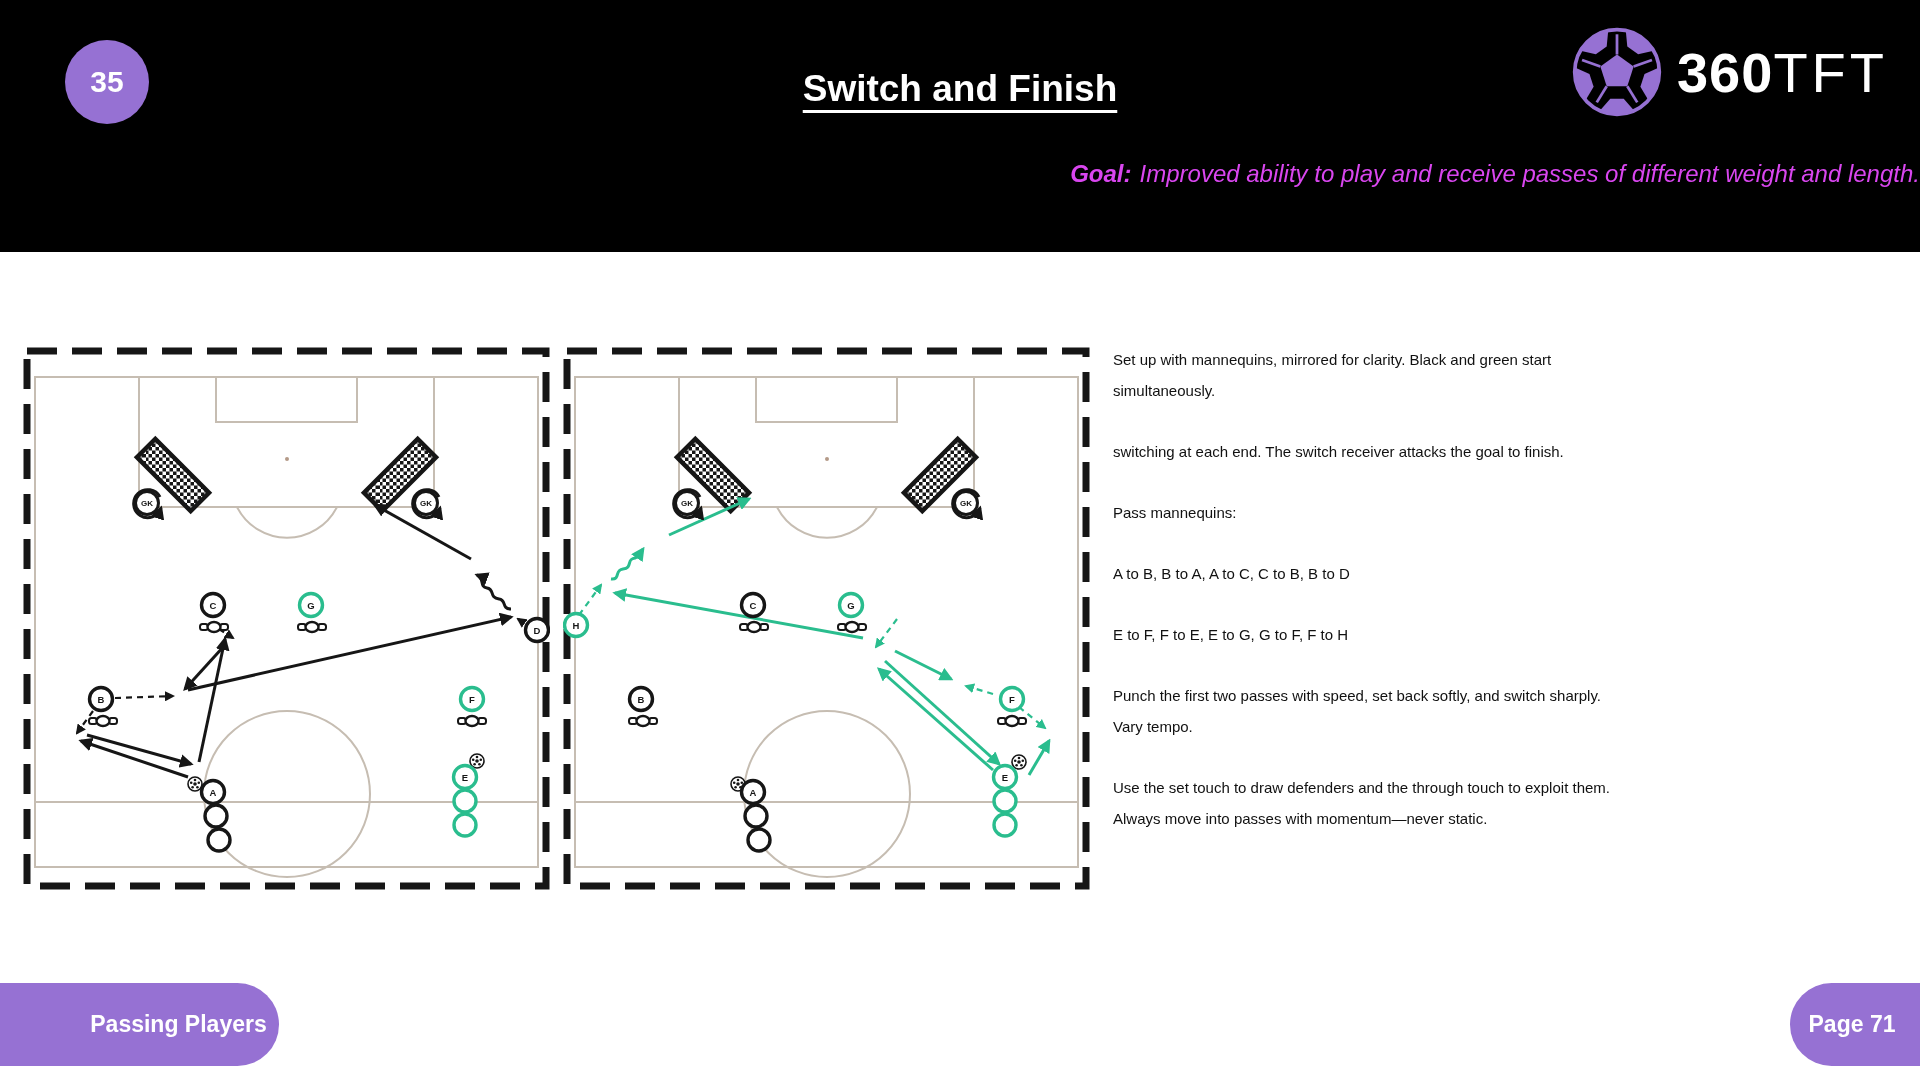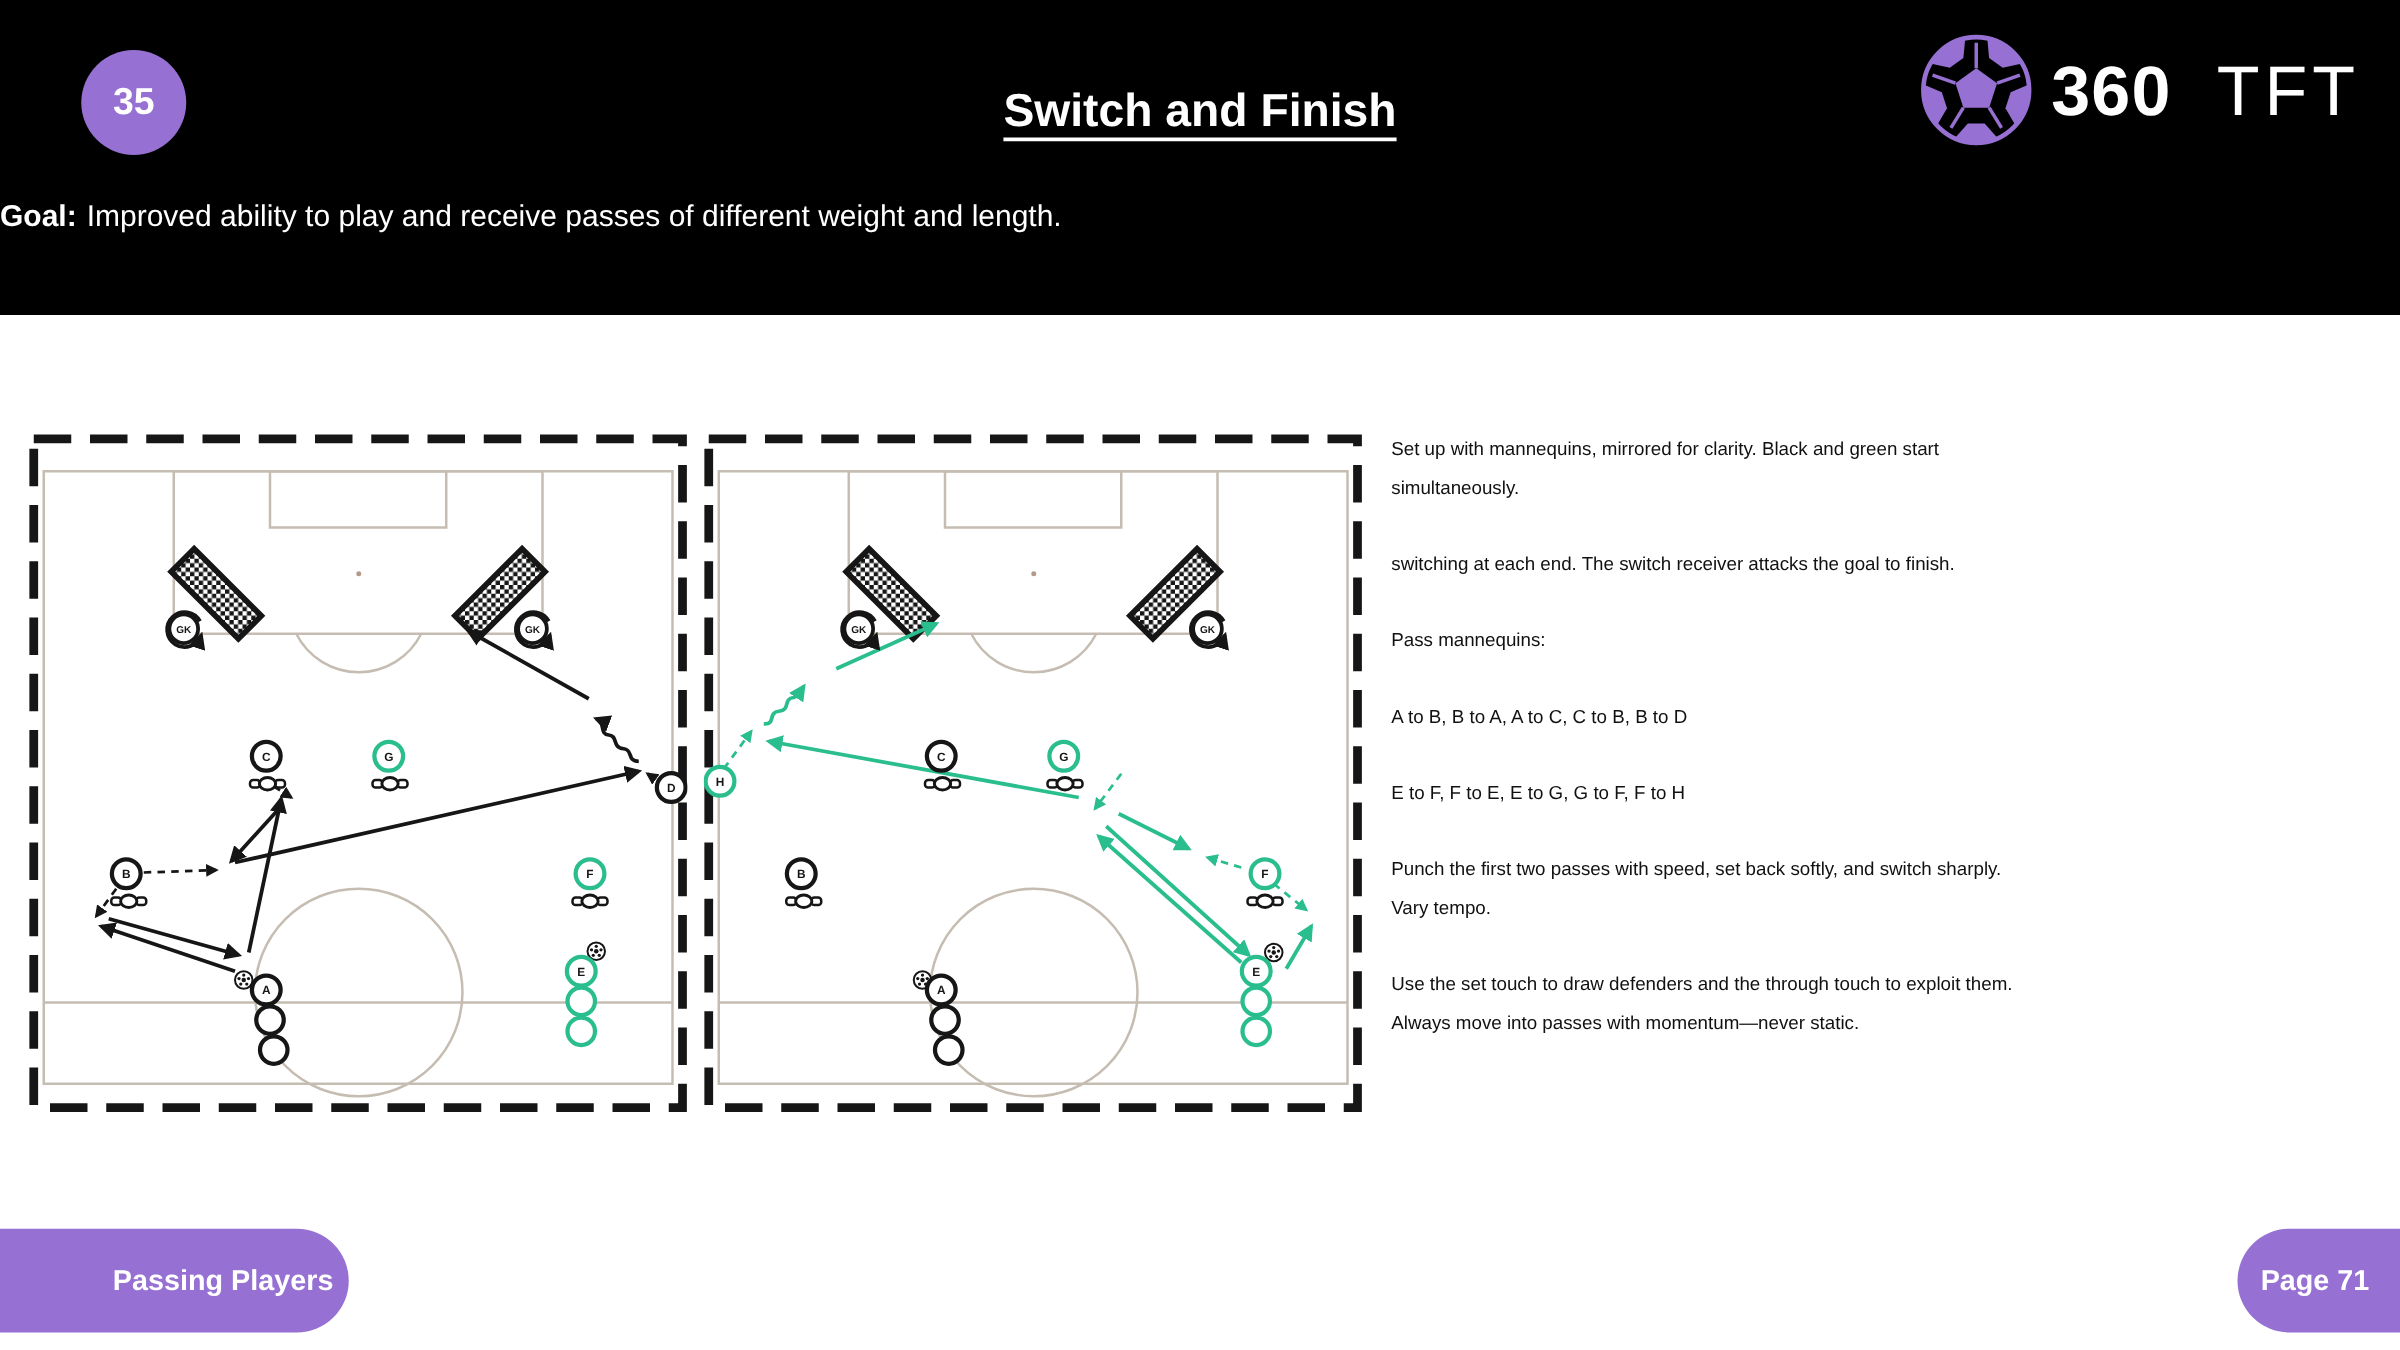--- a/index.html
+++ b/index.html
@@ -11,28 +11,28 @@
   .page{position:relative;width:1920px;height:1080px;background:#fff;padding-left:12px;}
 
   
   .header{position:absolute;left:0;top:0;width:1920px;height:252px;background:#000;}
   .badge{position:absolute;left:65px;top:40px;width:84px;height:84px;border-radius:50%;
     background:var(--purple);color:#fff;font-size:30px;font-weight:bold;
     display:flex;align-items:center;justify-content:center;}
   .title{position:absolute;left:0;top:68px;width:1920px;text-align:center;color:#fff;
     font-size:37px;font-weight:bold;}
   .title span{text-decoration:underline;text-decoration-thickness:3px;text-underline-offset:9px;}
-  .subtitle{position:absolute;left:0;top:160px;width:1920px;text-align:left;color:#ffffff;
-    font-size:24px;font-weight:normal;}
+  .subtitle{position:absolute;left:0;top:160px;width:1920px;text-align:right;color:#d946ef;
+    font-size:24px;font-weight:normal;font-style:italic;}
   .subtitle .goal-label{font-weight:bold;margin-right:8px;}
   .logo{position:absolute;right:32px;top:26px;display:flex;align-items:center;gap:14px;}
   .logo .ball{width:92px;height:92px;}
   .logo .wordmark{color:#fff;font-size:56px;letter-spacing:1px;display:flex;align-items:center;}
   .logo .w-bold{font-weight:800;}
-  .logo .w-light{font-weight:300;letter-spacing:4px;margin-left:36px;}
+  .logo .w-light{font-weight:300;letter-spacing:4px;}
 
   
   .pitch{position:absolute;top:347px;}
   .pitch.left{left:23px;}
   .pitch.right{left:563px;}
 
   
   .notes{position:absolute;left:1113px;top:344px;width:790px;color:var(--text);
     font-size:15px;line-height:31px;}
   .para{margin-bottom:30px;}

